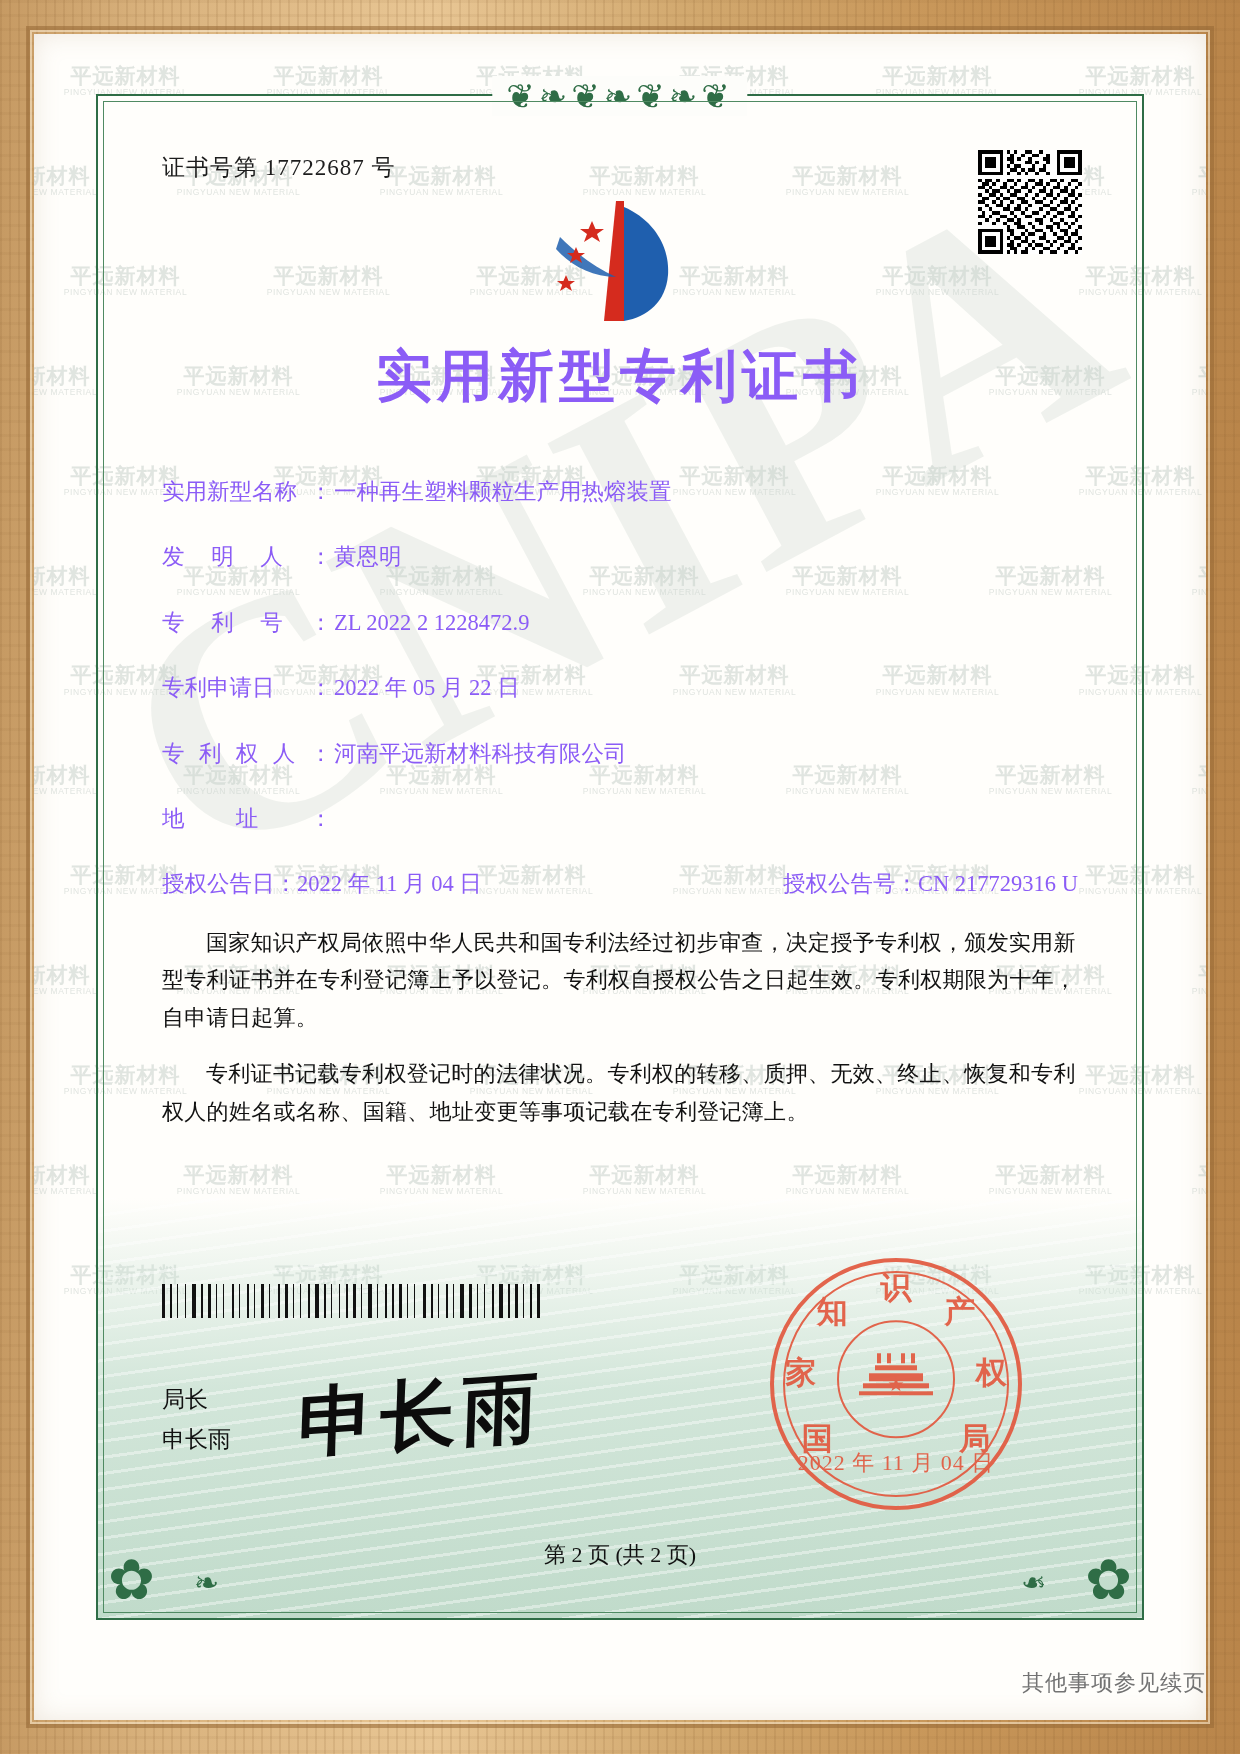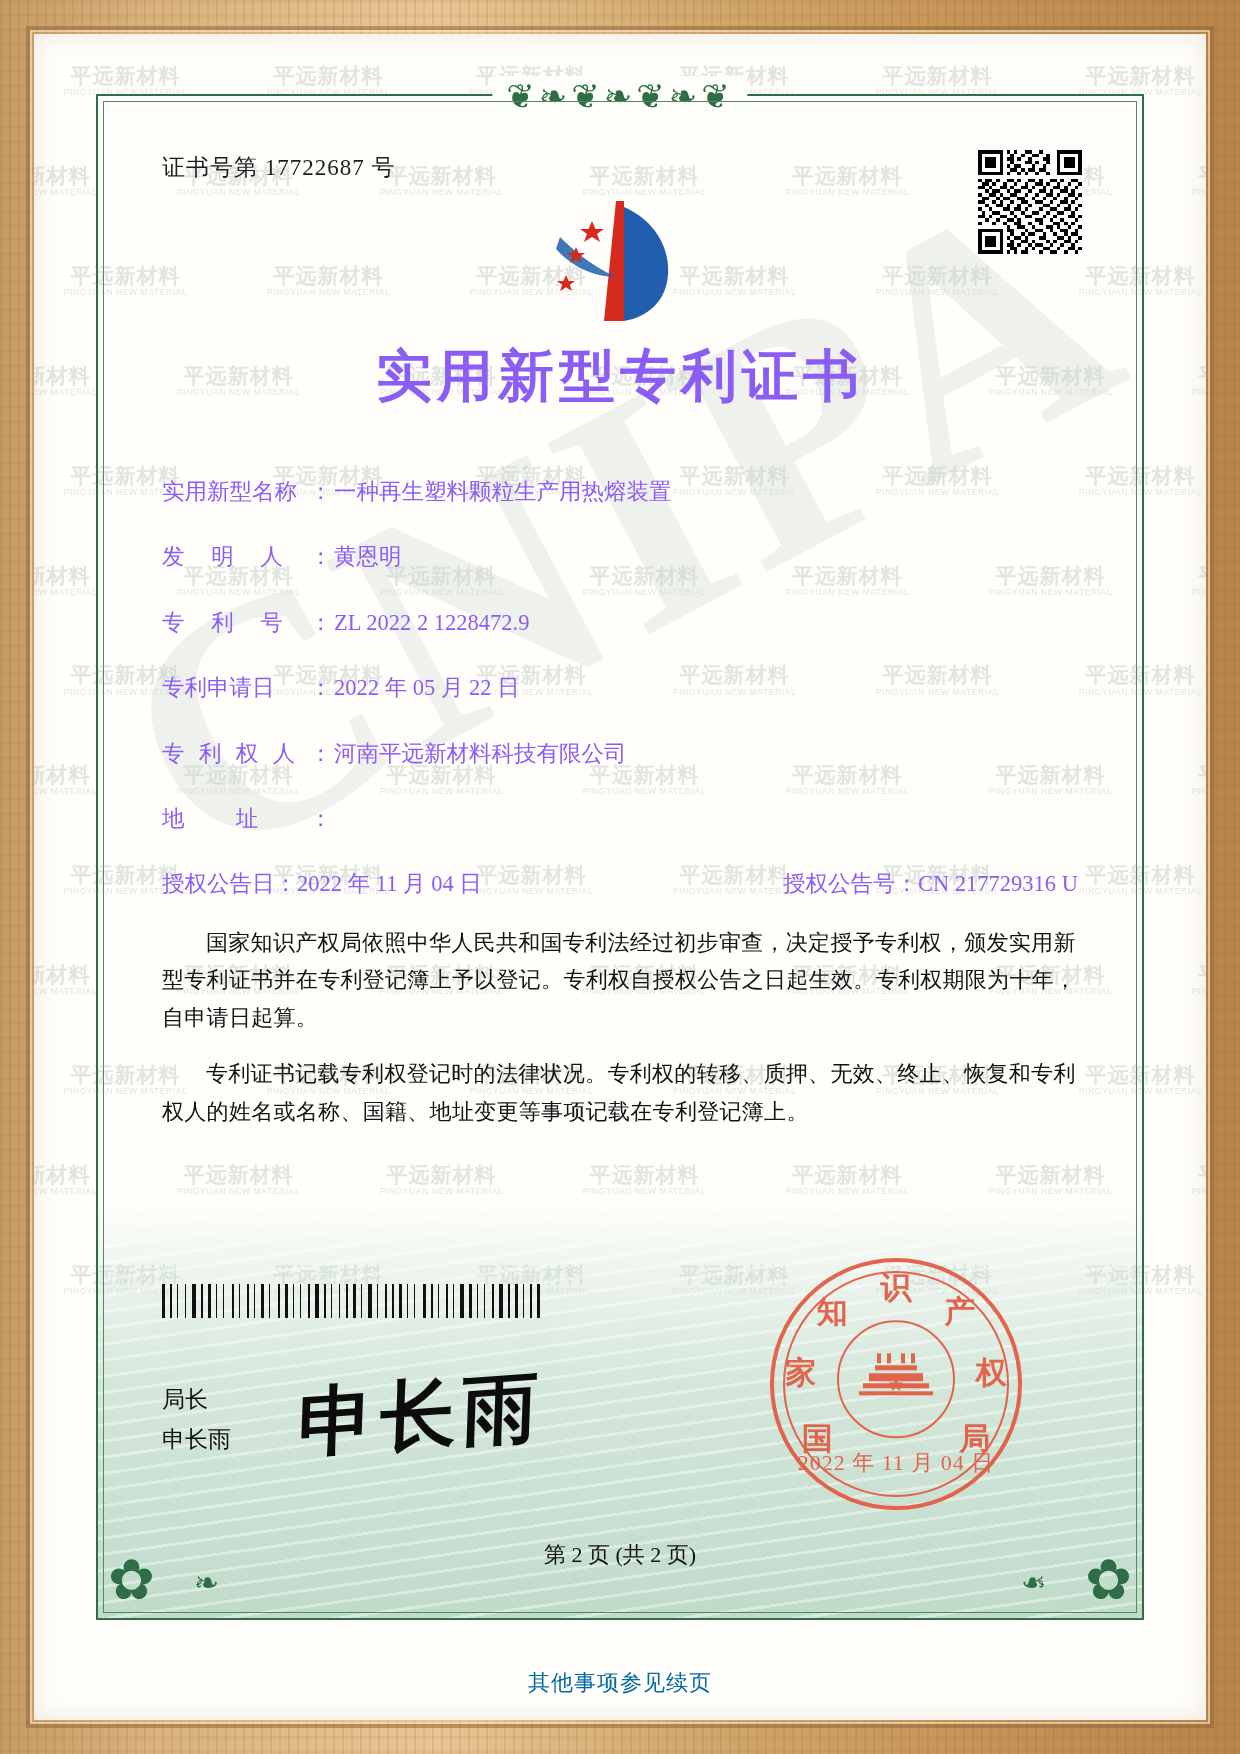--- a/index.html
+++ b/index.html
@@ -324,23 +324,23 @@
     left: 0; right: 0;
     bottom: 48px;
     text-align: center;
     font-size: 22px;
     color: #111;
   }
   .footer-note {
     position: absolute;
     left: 0; right: 0;
     bottom: 22px;
-    text-align: center;
+    text-align: right;
     font-size: 22px;
-    color: #0369a1;
+    color: #737373;
     letter-spacing: 1px;
   }
 </style>
 </head>
 <body>
 
 <div class="page">
 
   <div class="frame-outer">
     <div class="frame-grain"></div>

